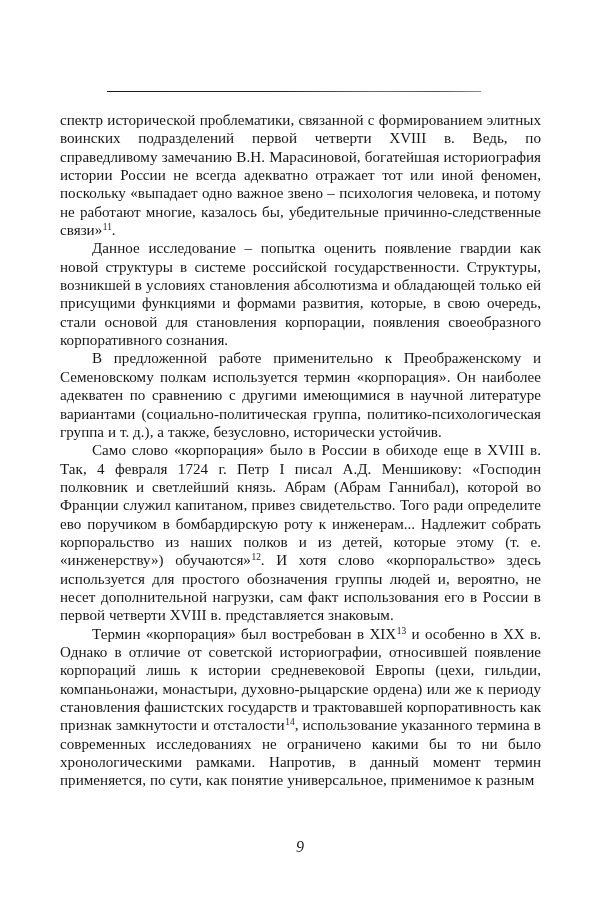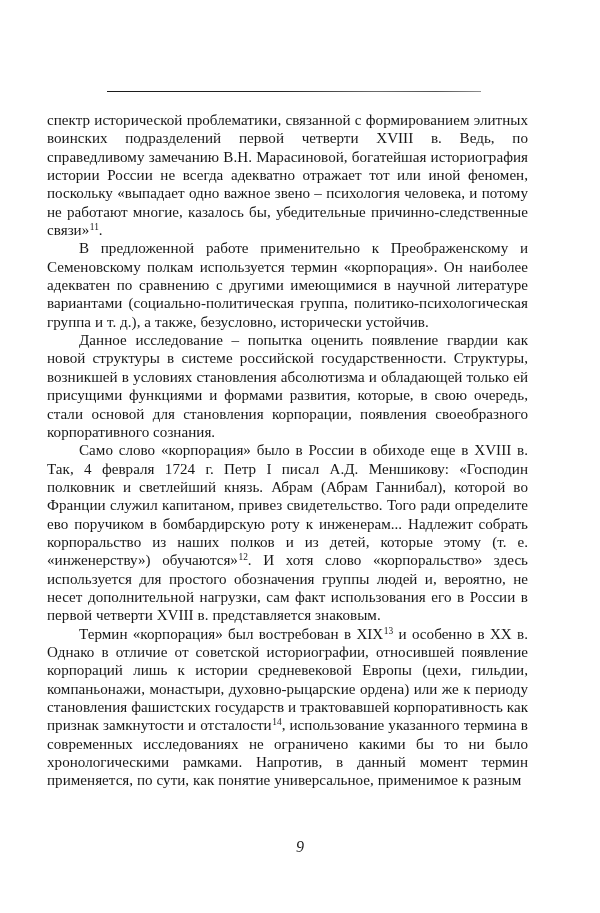--- a/index.html
+++ b/index.html
@@ -20,21 +20,21 @@
   .header-rule {
     position: absolute;
     left: 107px;
     top: 91px;
     width: 374px;
     height: 1px;
     background: linear-gradient(to right, #1b1b1b 0%, #232323 45%, #6a6a6a 72%, #555555 88%, #8d8d8d 100%);
   }
   .text-column {
     position: absolute;
-    left: 47px;
+    left: 60px;
     top: 111px;
     width: 481px;
   }
   .para {
     margin: 0;
     text-align: justify;
     text-justify: inter-word;
     font-size: 15.1px;
     line-height: 18.35px;
     letter-spacing: 0.02px;
@@ -65,21 +65,21 @@
 </style>
 </head>
 <body>
 
 <div class="page">
 
   <div class="header-rule"></div>
 
   <div class="text-column">
       <p class="para">спектр исторической проблематики, связанной с формированием элитных воинских подразделений первой четверти XVIII в. Ведь, по справедливому замечанию В.Н. Марасиновой, богатейшая историография истории России не всегда адекватно отражает тот или иной феномен, поскольку «выпадает одно важное звено – психология человека, и потому не работают многие, казалось бы, убедительные причинно-следственные связи»<sup class="fn">11</sup>.</p>
+      <p class="para indent">Данное исследование – попытка оценить появление гвардии как новой структуры в системе российской государственности. Структуры, возникшей в условиях становления абсолютизма и обладающей только ей присущими функциями и формами развития, которые, в свою очередь, стали основой для становления корпорации, появления своеобразного корпоративного сознания.</p>
       <p class="para indent">В предложенной работе применительно к Преображенскому и Семеновскому полкам используется термин «корпорация». Он наиболее адекватен по сравнению с другими имеющимися в научной литературе вариантами (социально-политическая группа, политико-психологическая группа и т. д.), а также, безусловно, исторически устойчив.</p>
-      <p class="para indent">Данное исследование – попытка оценить появление гвардии как новой структуры в системе российской государственности. Структуры, возникшей в условиях становления абсолютизма и обладающей только ей присущими функциями и формами развития, которые, в свою очередь, стали основой для становления корпорации, появления своеобразного корпоративного сознания.</p>
       <p class="para indent">Само слово «корпорация» было в России в обиходе еще в XVIII в. Так, 4 февраля 1724 г. Петр I писал А.Д. Меншикову: «Господин полковник и светлейший князь. Абрам (Абрам Ганнибал), которой во Франции служил капитаном, привез свидетельство. Того ради определите ево поручиком в бомбардирскую роту к инженерам... Надлежит собрать <span class="ital">корпоральство</span> из наших полков и из детей, которые этому (т. е. «инженерству») обучаются»<sup class="fn">12</sup>. И хотя слово «корпоральство» здесь используется для простого обозначения группы людей и, вероятно, не несет дополнительной нагрузки, сам факт использования его в России в первой четверти XVIII в. представляется знаковым.</p>
       <p class="para indent">Термин «корпорация» был востребован в XIX<sup class="fn">13</sup> и особенно в XX в. Однако в отличие от советской историографии, относившей появление корпораций лишь к истории средневековой Европы (цехи, гильдии, компаньонажи, монастыри, духовно-рыцарские ордена) или же к периоду становления фашистских государств и трактовавшей корпоративность как признак замкнутости и отсталости<sup class="fn">14</sup>, использование указанного термина в современных исследованиях не ограничено какими бы то ни было хронологическими рамками. Напротив, в данный момент термин применяется, по сути, как понятие универсальное, применимое к разным</p>
     </div>
 
   <div class="page-number">9</div>
 
 </div>
 
 </body></html>

